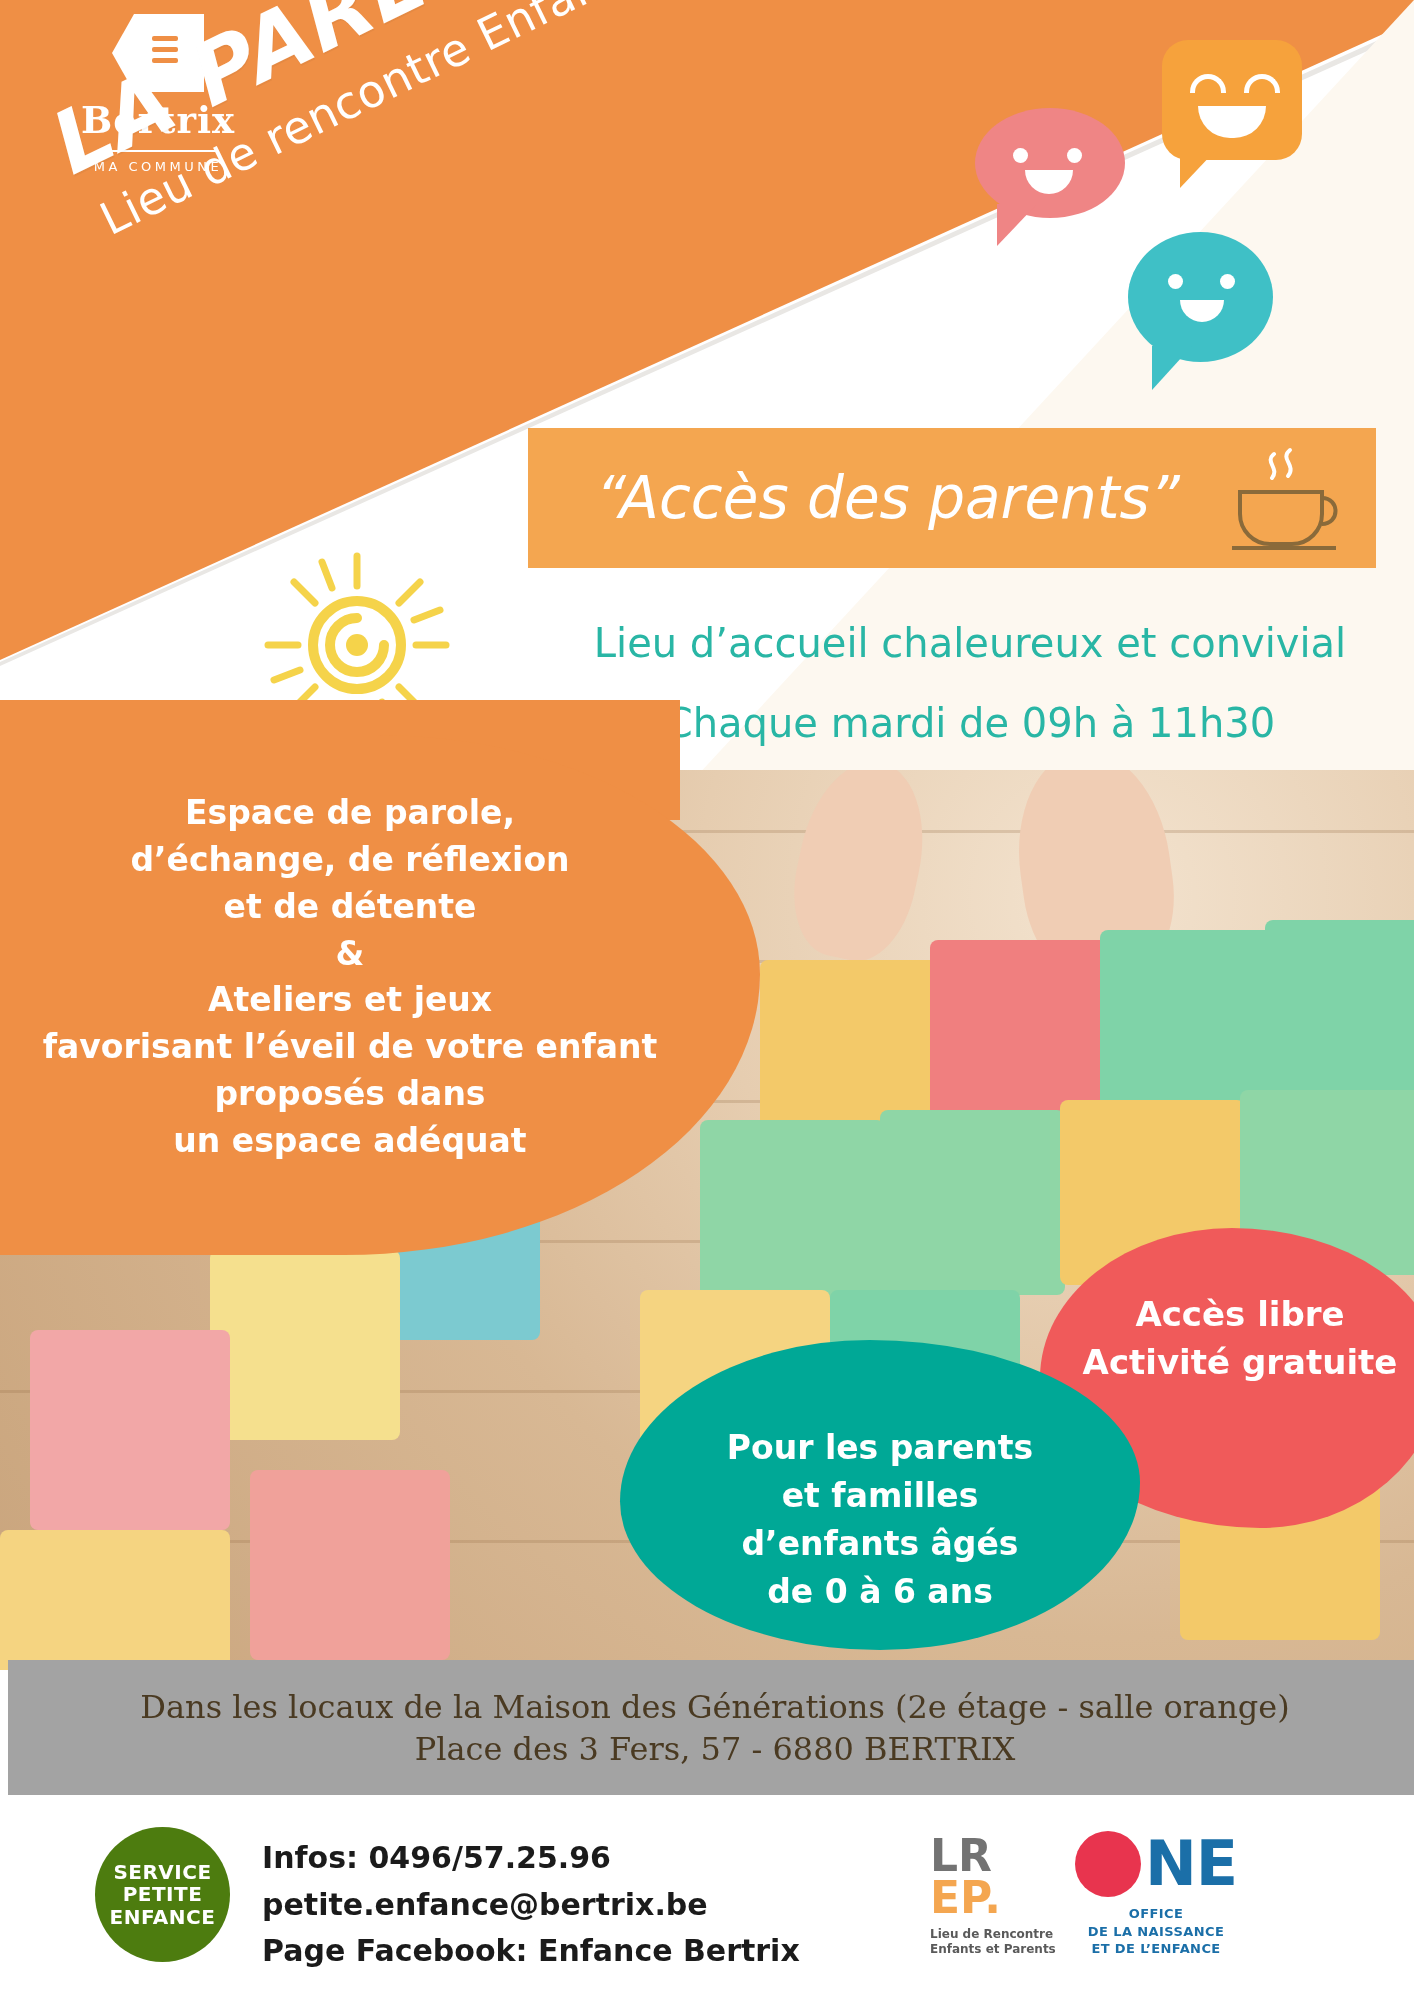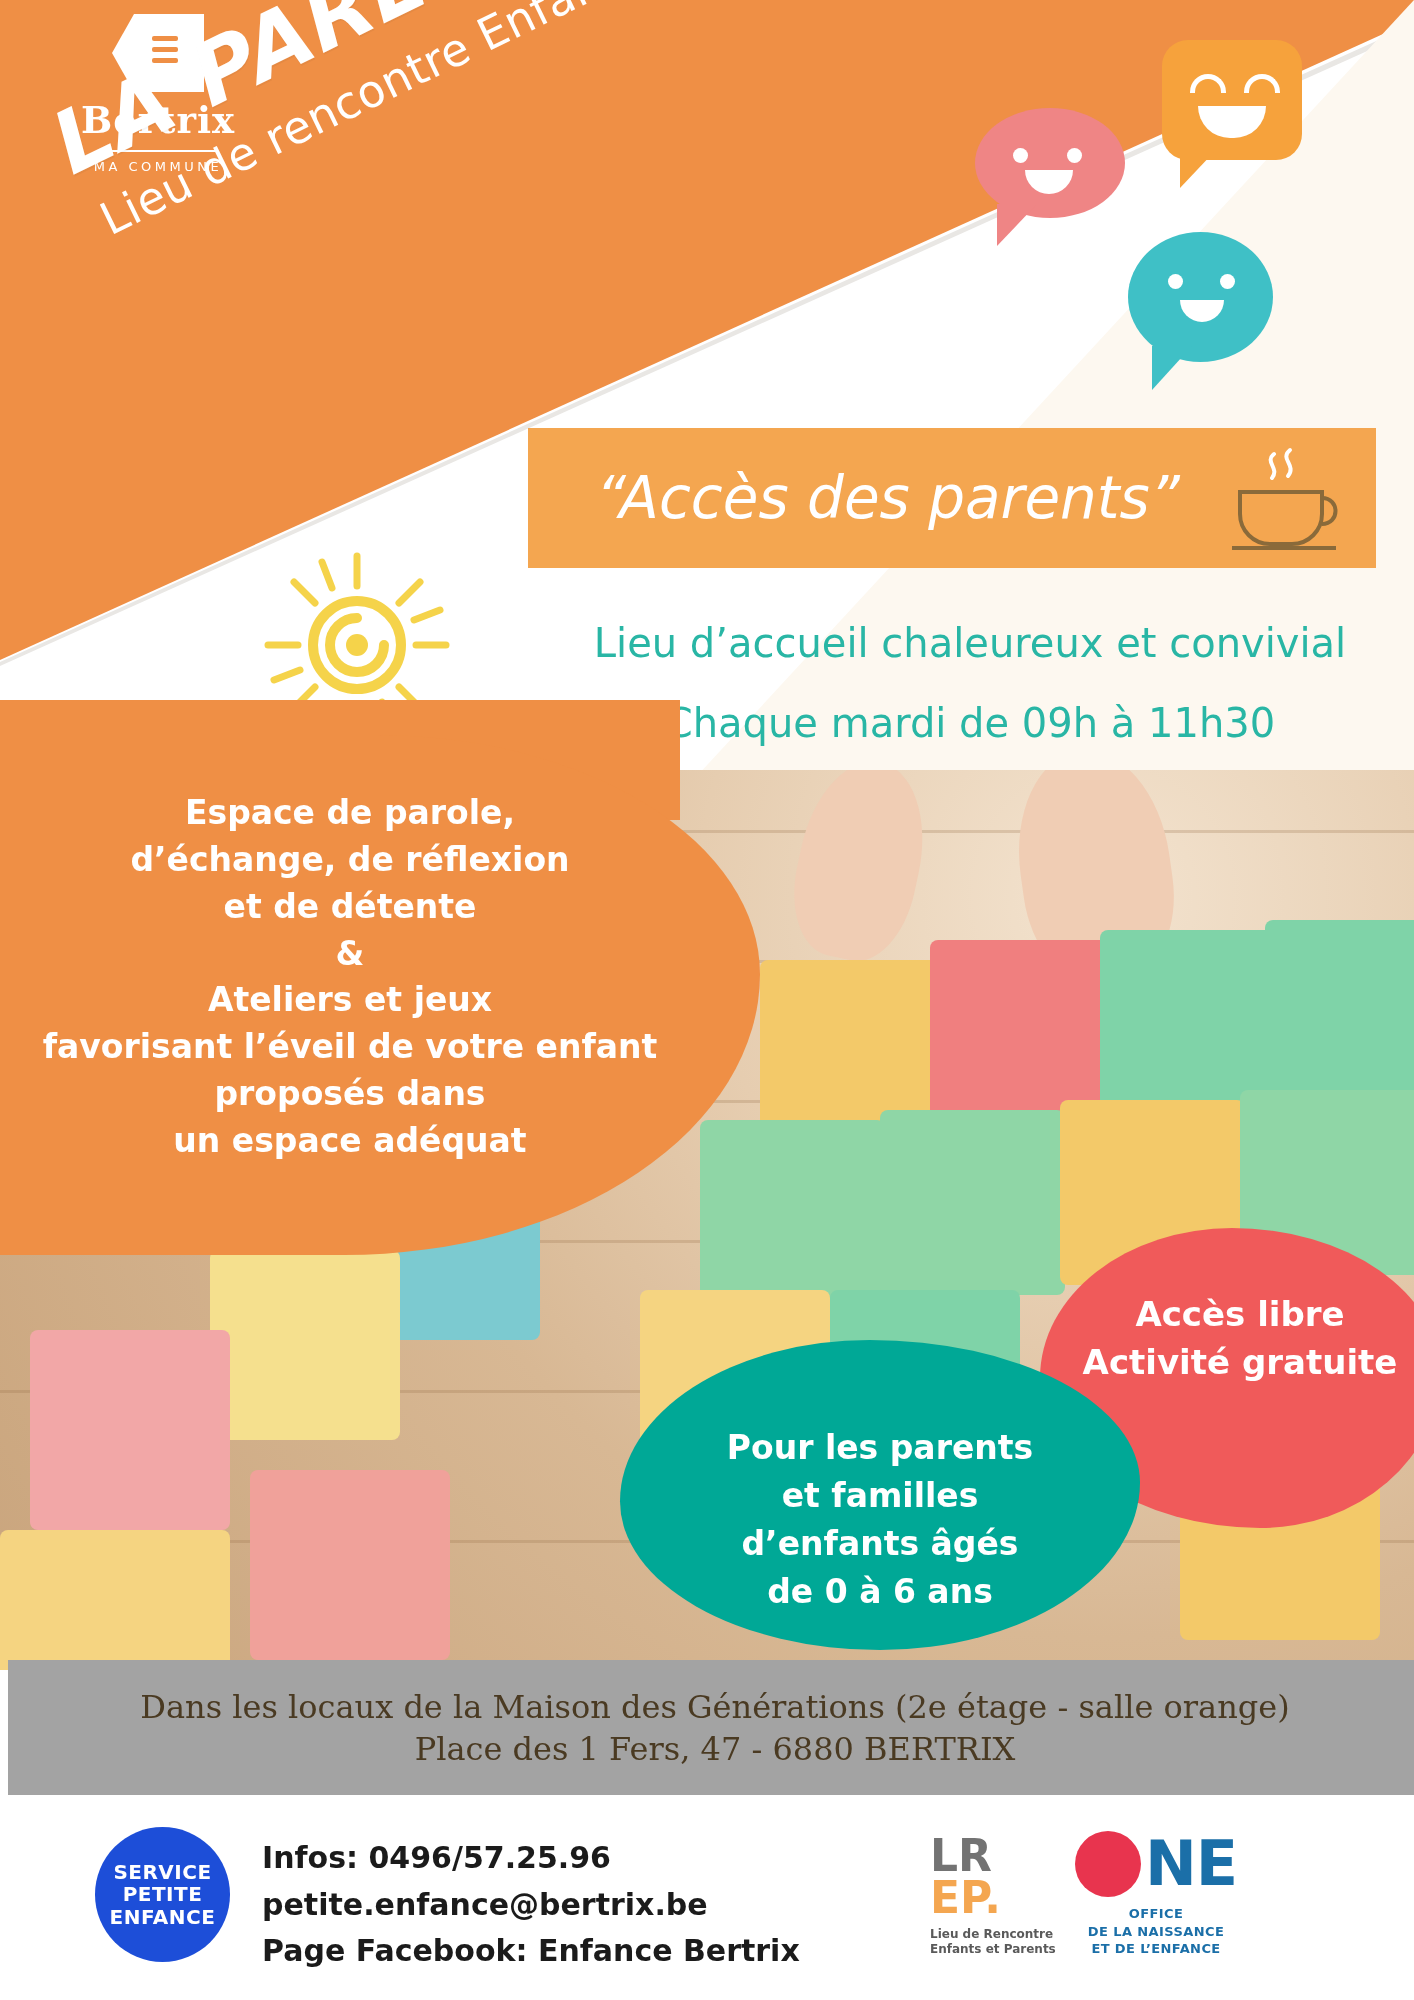--- a/index.html
+++ b/index.html
@@ -139,21 +139,21 @@
   .addr{
     position:absolute;left:8px;top:1660px;width:1414px;height:135px;background:#a3a3a3;
     display:flex;flex-direction:column;align-items:center;justify-content:center;gap:4px;
   }
   .addr div{color:#4a3a22;font-size:32px;font-family:"DejaVu Serif", serif;}
 
   
   .footer{position:absolute;left:0;top:1795px;width:1414px;height:205px;background:#ffffff;}
   .spe-logo{
     position:absolute;left:95px;top:32px;width:135px;height:135px;border-radius:50%;
-    background:#1d4ed8;color:#fff;display:flex;flex-direction:column;
+    background:#4d7c0f;color:#fff;display:flex;flex-direction:column;
     align-items:center;justify-content:center;font-weight:bold;line-height:1.12;
   }
   .spe-logo span{font-size:20px;letter-spacing:0.5px;}
   .infos{position:absolute;left:262px;top:40px;color:#1b1b1b;font-size:30px;font-weight:bold;line-height:1.55;}
   .lrep{position:absolute;left:930px;top:40px;width:150px;}
   .lrep .lr{font-family:"DejaVu Sans", sans-serif;font-weight:bold;font-size:44px;line-height:0.95;}
   .lrep .l1{color:#737373;}
   .lrep .l2{color:#f4a650;}
   .lrep .cap{font-size:12px;color:#5a5a5a;margin-top:8px;line-height:1.25;font-weight:bold;}
   .one{position:absolute;left:1041px;top:36px;width:230px;text-align:center;}
@@ -295,21 +295,21 @@
 Activité gratuite</div>
 
   <div class="blob-teal"></div>
   <div class="blob-teal-text" style="white-space:pre-line;">Pour les parents
 et familles
 d’enfants âgés
 de 0 à 6 ans</div>
 
   <div class="addr">
     <div>Dans les locaux de la Maison des Générations (2e étage - salle orange)</div>
-    <div>Place des 1 Fers, 47 - 6880 BERTRIX</div>
+    <div>Place des 3 Fers, 57 - 6880 BERTRIX</div>
   </div>
 
   <div class="footer">
     <div class="spe-logo">
       <span>SERVICE</span>
       <span>PETITE</span>
       <span>ENFANCE</span>
     </div>
 
     <div class="infos">

